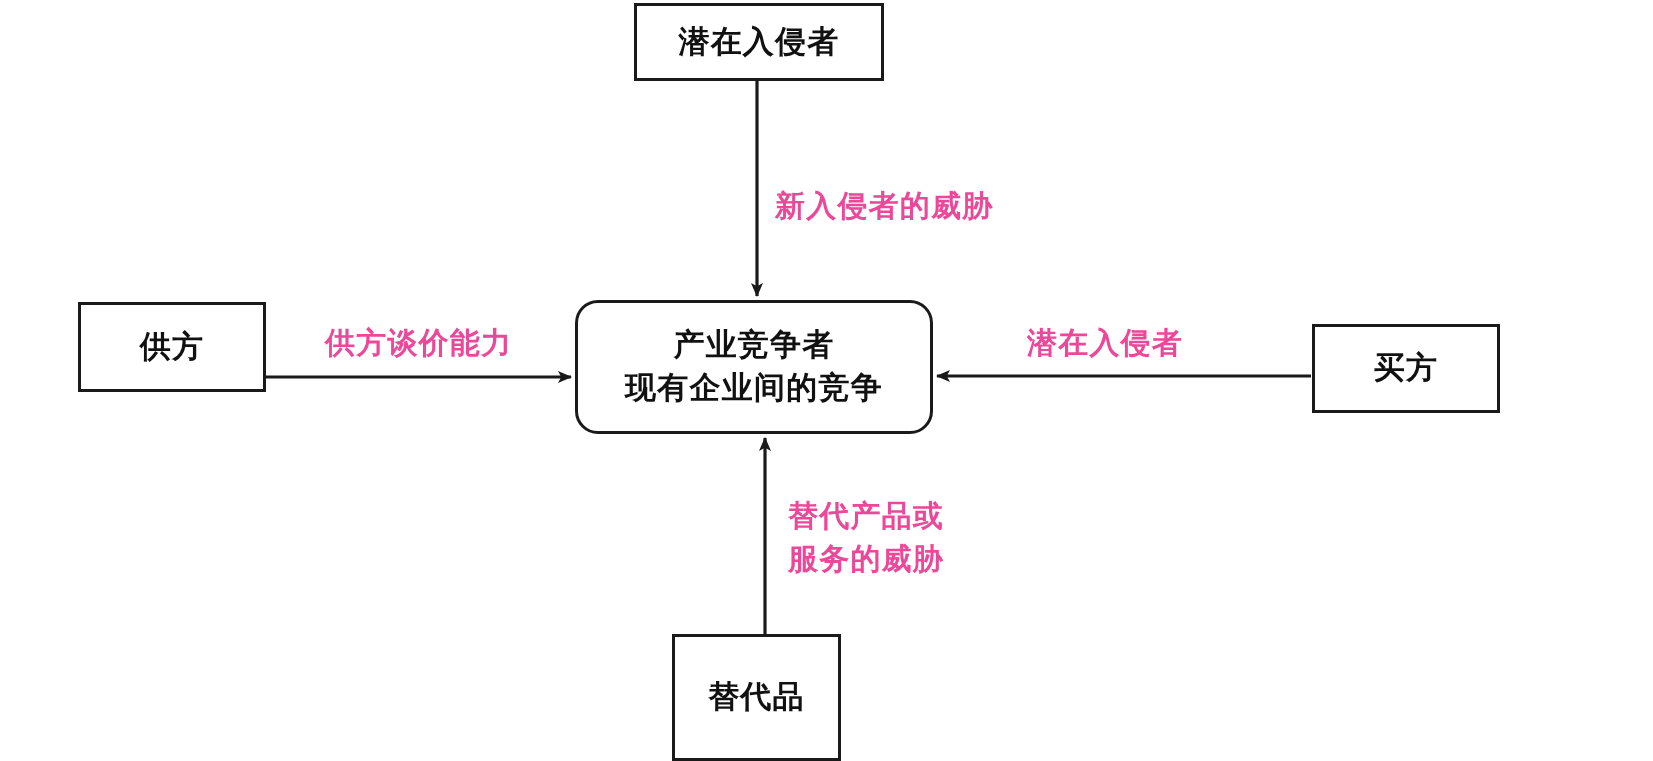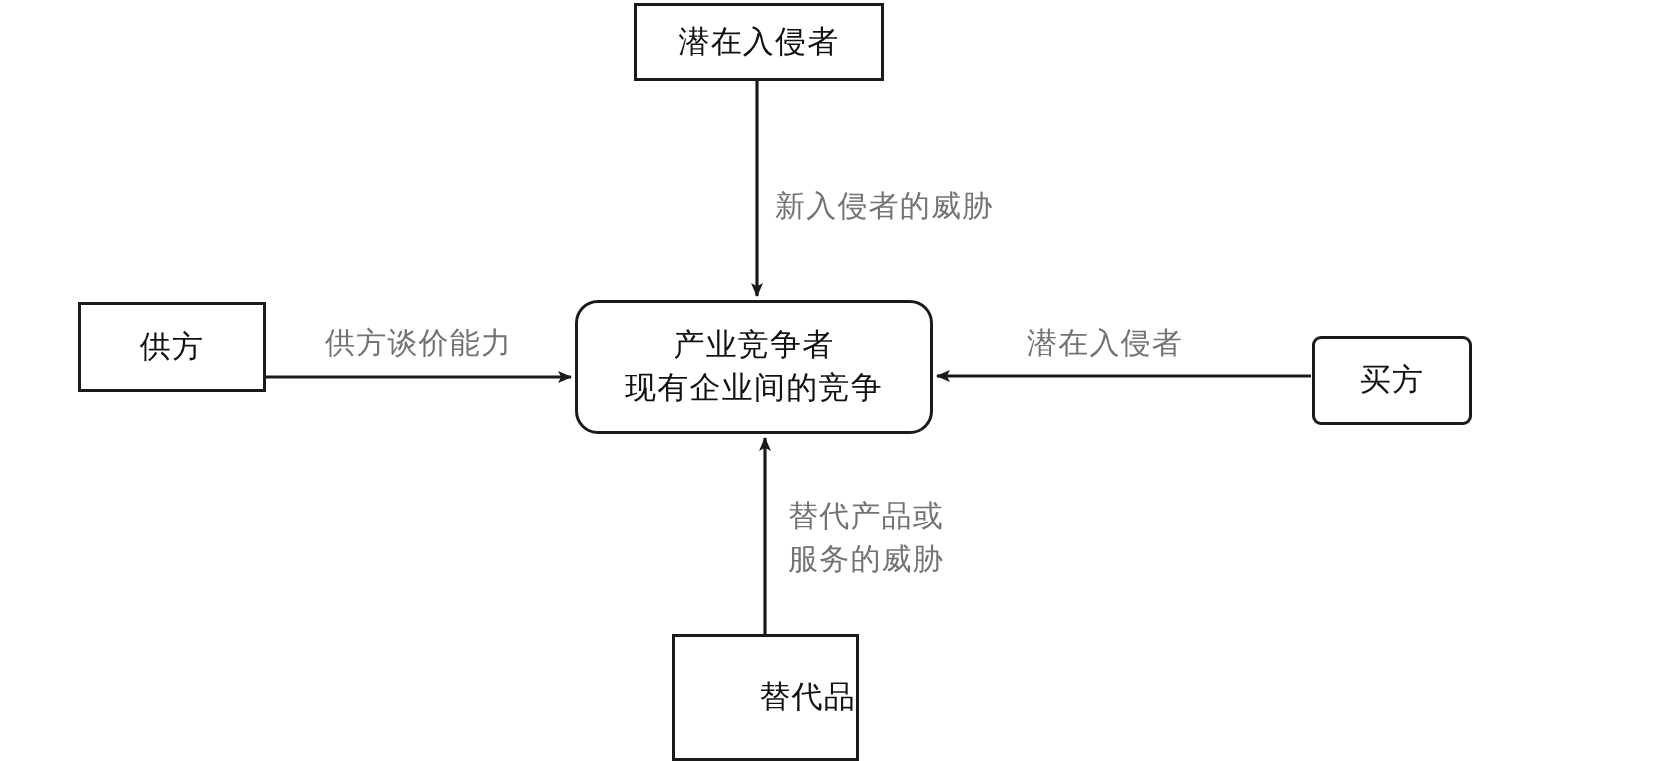--- a/index.html
+++ b/index.html
@@ -10,20 +10,21 @@
   }
   body {
     font-family: "Liberation Serif", "DejaVu Serif", serif;
   }
   #diagram-canvas {
     position: relative;
     width: 1653px;
     height: 761px;
     background: #ffffff;
     overflow: hidden;
+    font-weight: bold;
   }
   #diagram-svg {
     position: absolute;
     left: 0;
     top: 0;
     width: 1653px;
     height: 761px;
   }
   .node-box {
     position: absolute;
@@ -51,34 +52,32 @@
   #node-industry-competitors {
     left: 575px;  top: 300px; width: 358px; height: 134px;
     font-size: 31px;
     border-radius: 23px;
   }
   #node-suppliers {
     left: 78px;   top: 302px; width: 188px; height: 90px;
     font-size: 31px;
   }
   #node-buyers {
-    left: 1312px; top: 336px; width: 160px; height: 89px;
+    left: 1312px; top: 324px; width: 188px; height: 89px;
     font-size: 31px;
-    border-radius: 9px;
   }
   #node-substitutes {
-    left: 672px;  top: 634px; width: 187px; height: 127px;
+    left: 672px;  top: 634px; width: 169px; height: 127px;
     font-size: 31px;
-    justify-content: flex-end;
   }
 
   
   .edge-label {
     position: absolute;
-    color: #737373;
+    color: #ec4899;
     font-size: 30px;
     line-height: 1.42;
     letter-spacing: 0.04em;
     white-space: pre-line;
     text-align: center;
   }
   #label-threat-new-entrants {
     left: 775px;  top: 185px;
     text-align: left;
   }

